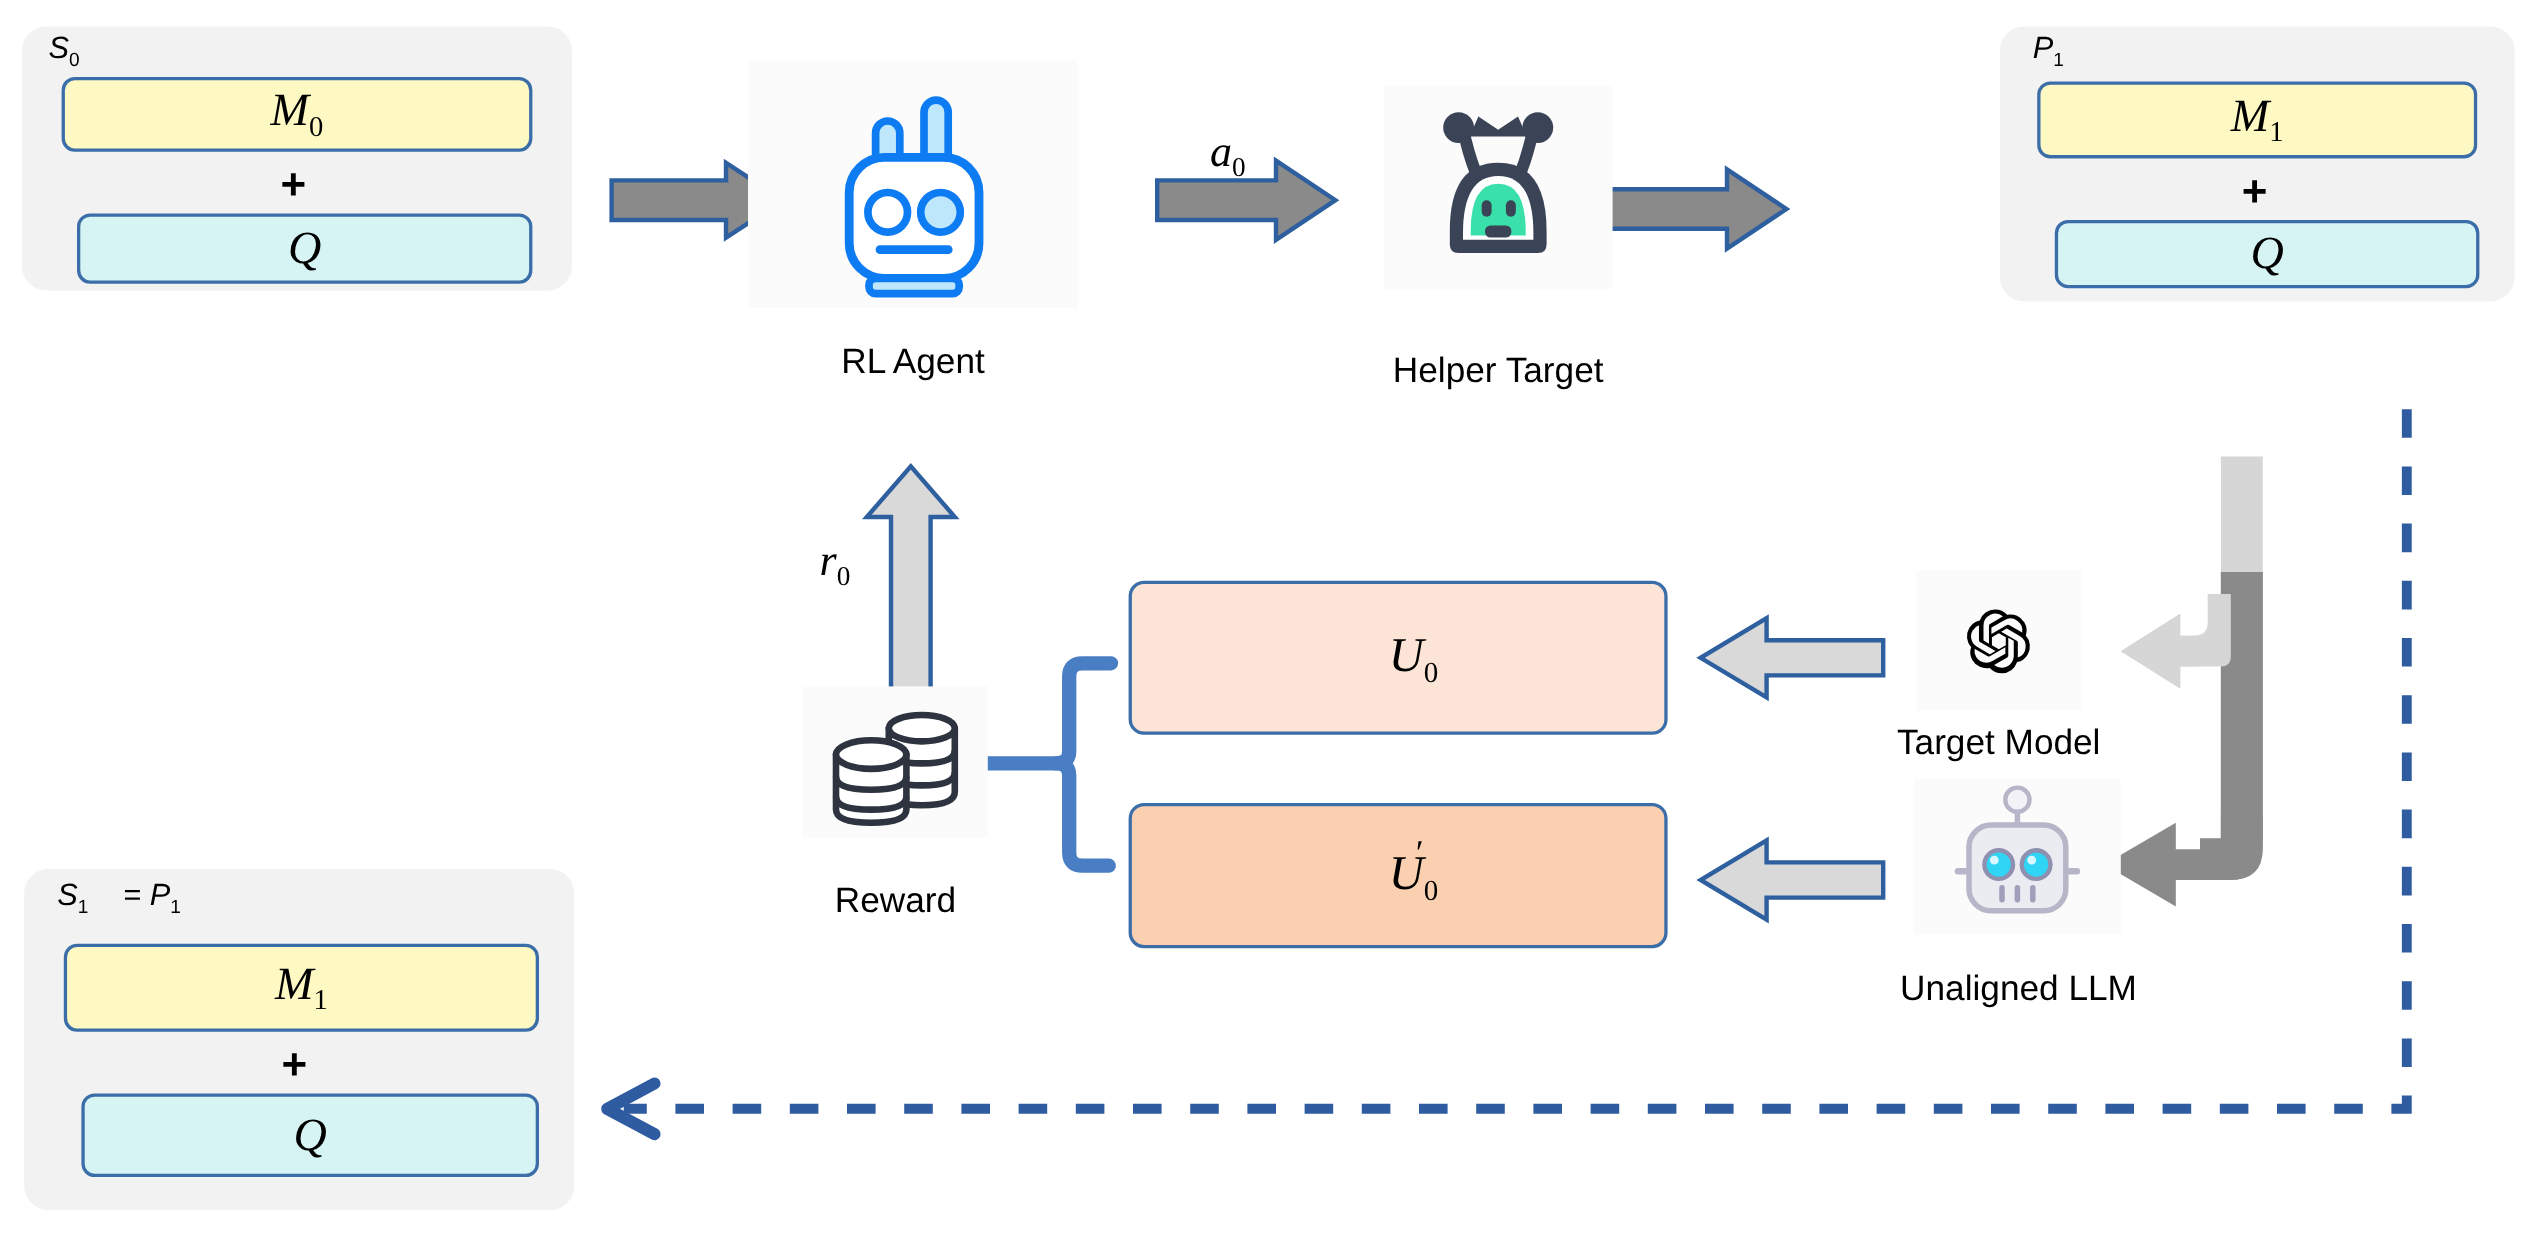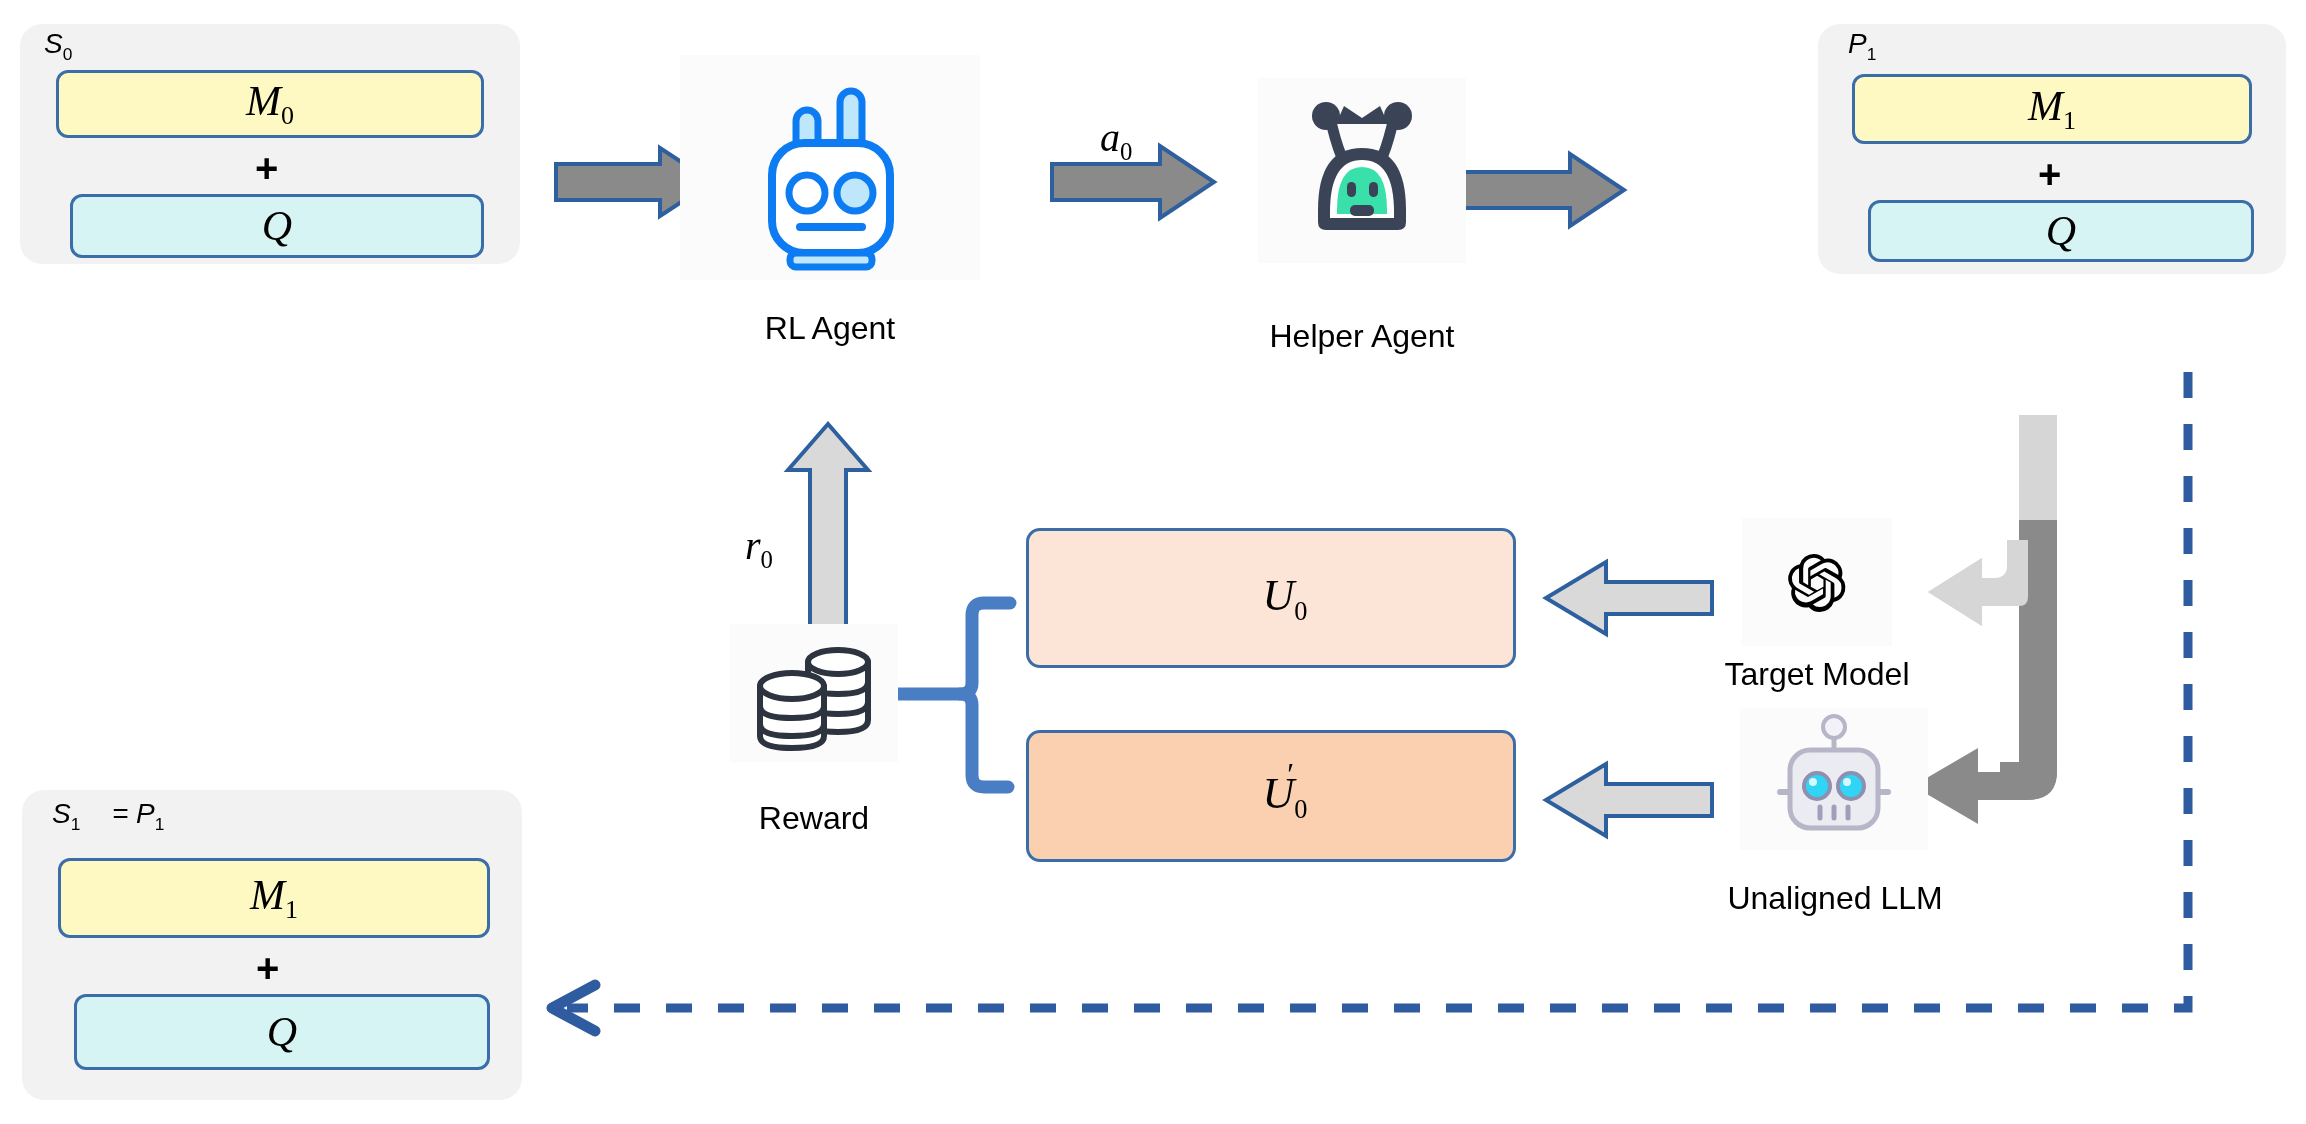--- a/index.html
+++ b/index.html
@@ -189,38 +189,38 @@
              Q 60 152 60 144 Z" fill="#3a4456"></path>
     <path d="M 72 134 Q 72 82 104 82 Q 136 82 136 134 L 136 140 L 72 140 Z" fill="#ffffff"></path>
     <path d="M 79 132 Q 79 89 104 89 Q 129 89 129 132 L 129 136 L 79 136 Z" fill="#3ae0aa"></path>
 
     <rect x="89" y="104" width="9" height="15" rx="4.5" fill="#3a4456"></rect>
     <rect x="111" y="104" width="9" height="15" rx="4.5" fill="#3a4456"></rect>
 
     <rect x="92" y="127" width="24" height="11" rx="5" fill="#3a4456"></rect>
   </svg>
 </div>
-<div class="icon-caption" style="left:1212px;top:318px;width:300px;">Helper Agent</div>
+<div class="icon-caption" style="left:1212px;top:318px;width:300px;">Helper Target</div>
 
 <div class="state-panel" style="left:1818px;top:24px;width:468px;height:250px;">
 </div>
 <div class="panel-tag" style="left:1848px;top:30px;">
   <span>P</span><sub>1</sub>
 </div>
 <div class="inner-box box-yellow" style="left:1852px;top:74px;width:400px;height:70px;">
   <span><span>M</span><sub>1</sub></span>
 </div>
 <div class="plus-sign" style="left:2038px;top:154px;">
   <span>+</span>
 </div>
 <div class="inner-box box-cyan" style="left:1868px;top:200px;width:386px;height:62px;">
   <span>Q</span>
 </div>
 
-<div class="arrow-label" style="left:745px;top:490px;margin-top:36px;">
+<div class="arrow-label" style="left:745px;top:490px;">
   <span>r</span><sub>0</sub>
 </div>
 
 <div class="icon-tile" style="left:730px;top:624px;width:168px;height:138px;">
   <svg width="168" height="138" viewBox="0 0 168 138">
     <g fill="#ffffff" stroke="#2e3340" stroke-width="6" stroke-linejoin="round">
 
       <path d="M 78 38 L 78 96 Q 78 108 108 108 Q 138 108 138 96 L 138 38 Z"></path>
       <ellipse cx="108" cy="38" rx="30" ry="12"></ellipse>
       <path d="M 78 58 Q 78 70 108 70 Q 138 70 138 58" fill="none"></path>

